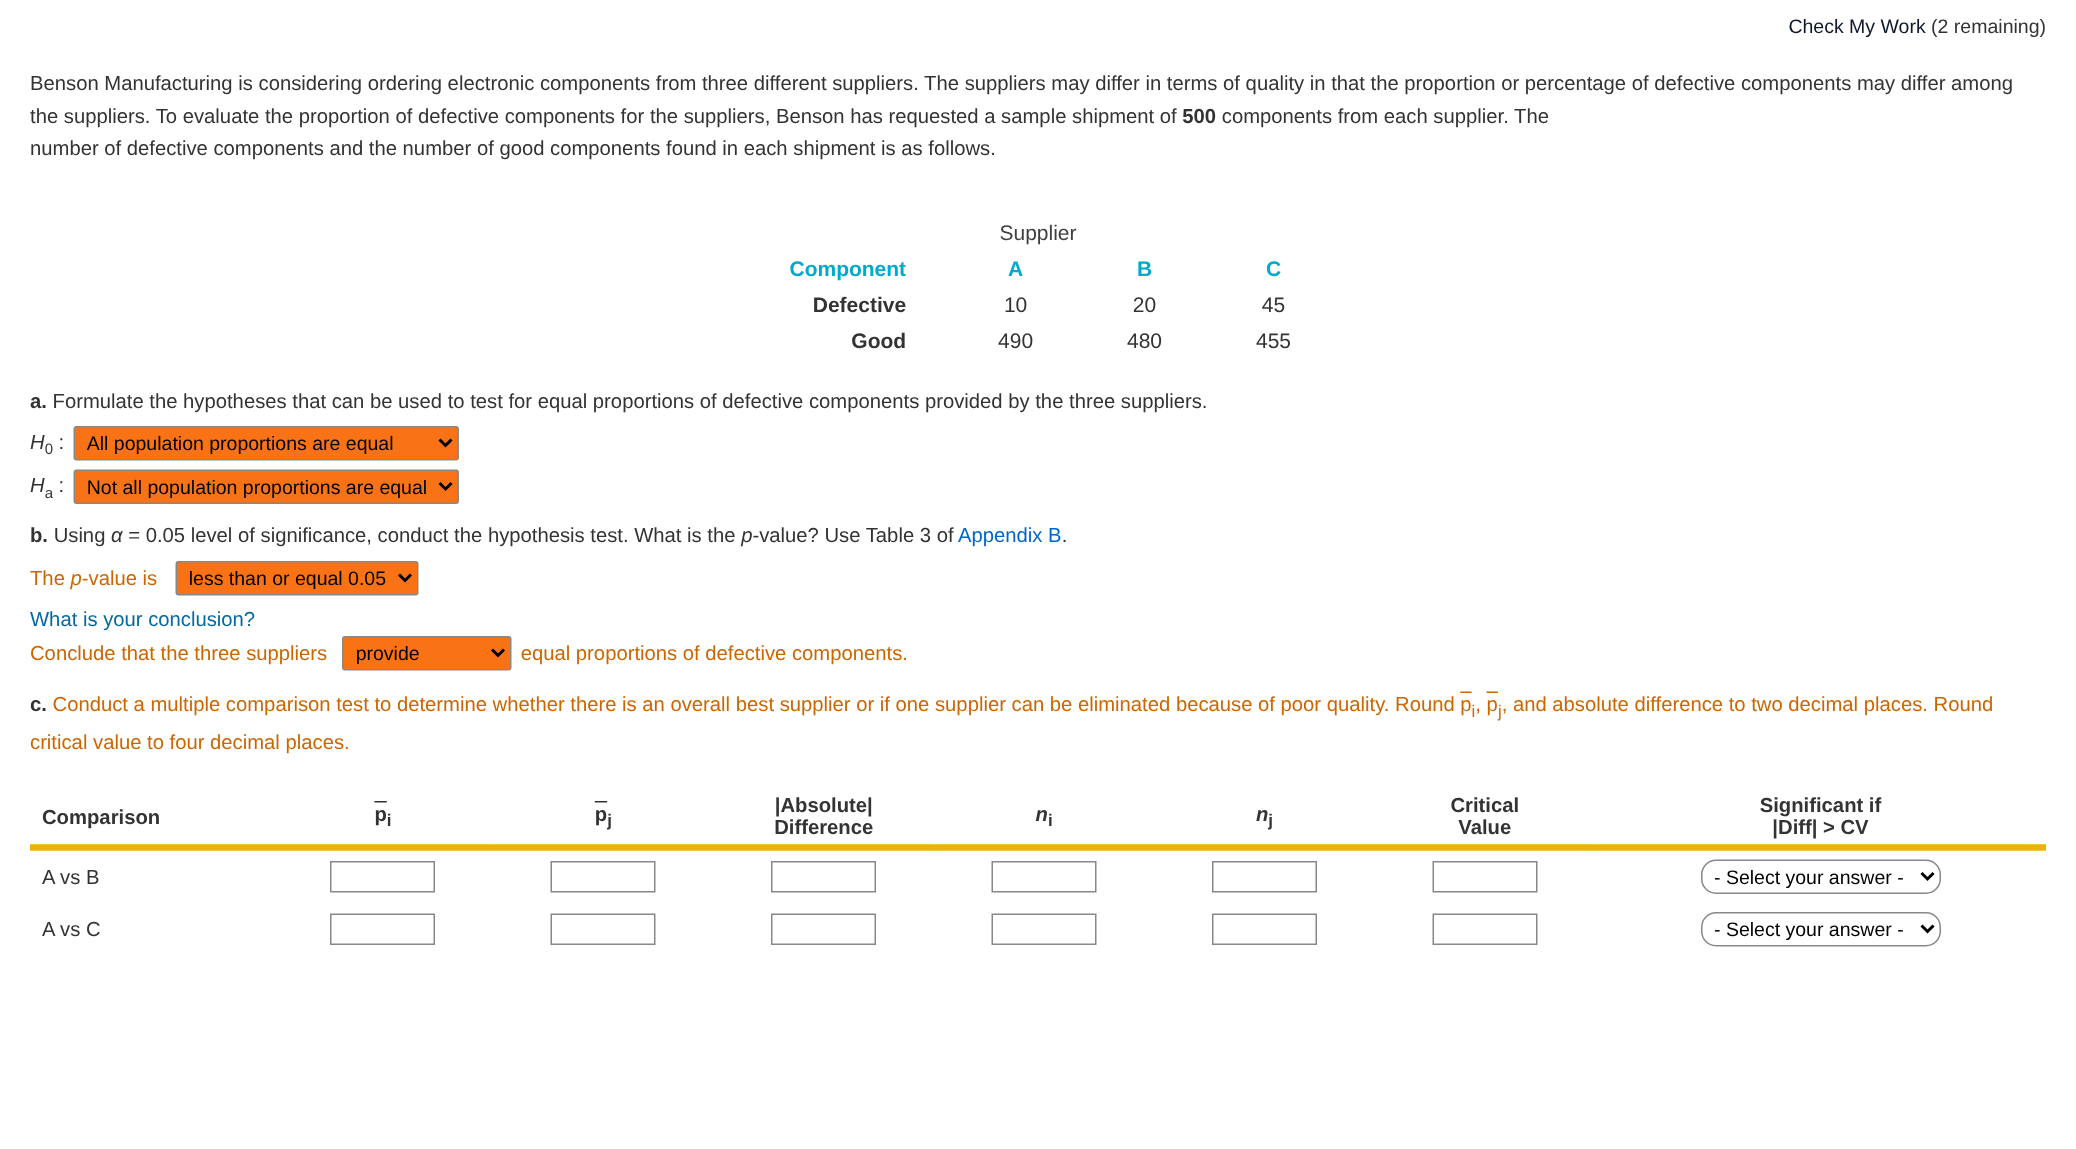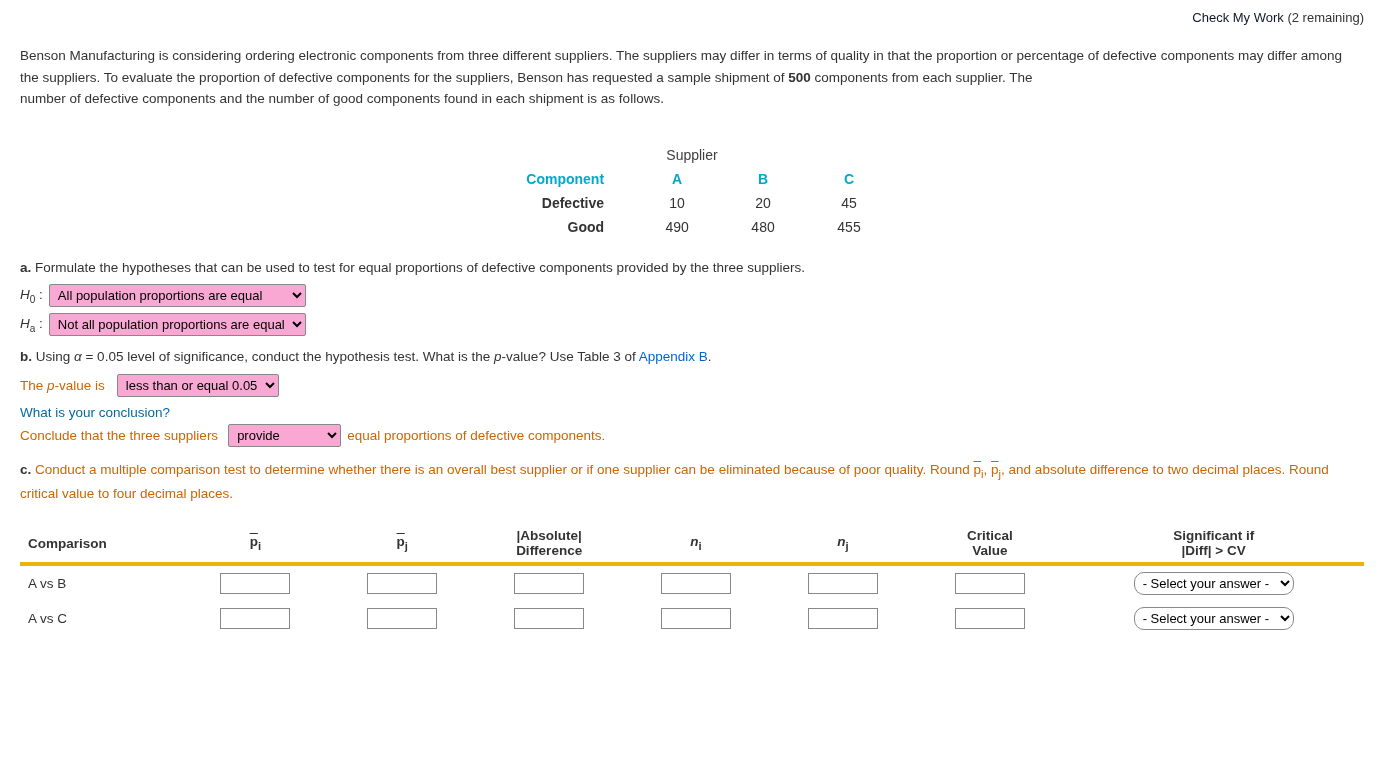--- a/index.html
+++ b/index.html
@@ -79,21 +79,21 @@
     .hypothesis-label {
       margin-right: 6px;
       font-size: 13.5px;
     }
     .hypothesis-label sub { font-size: 10px; }
     select.answer-select {
       padding: 2px 4px;
       font-size: 13px;
       border: 1px solid #888;
       border-radius: 2px;
-      background: #f9a8d4;
+      background: #f97316;
       cursor: pointer;
     }
     .pvalue-row {
       display: flex;
       align-items: center;
       margin: 6px 0;
       font-size: 13.5px;
       color: #cc6600;
     }
     .pvalue-row span { margin-right: 6px; }

